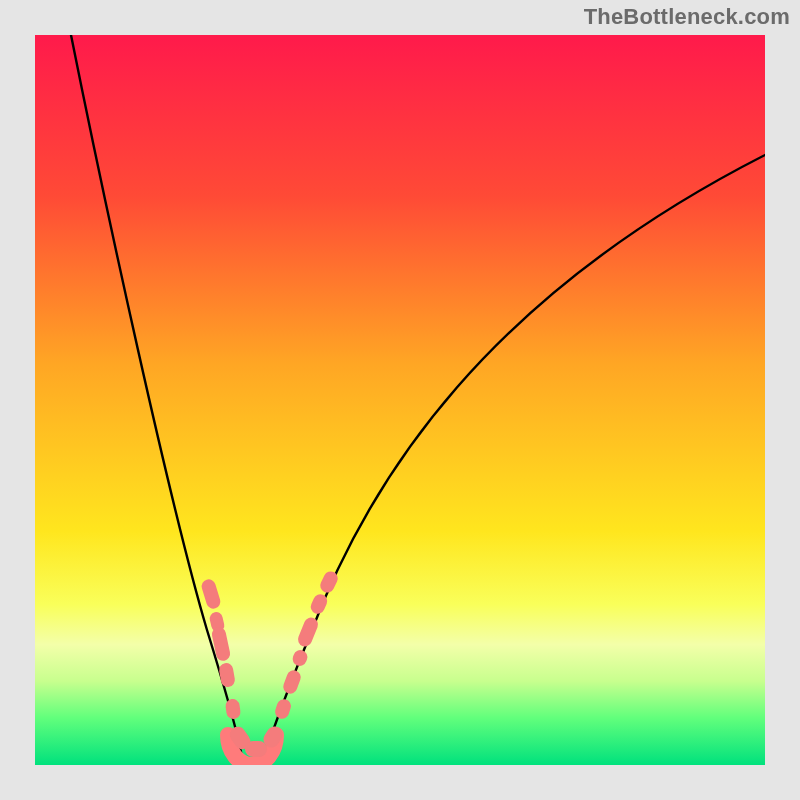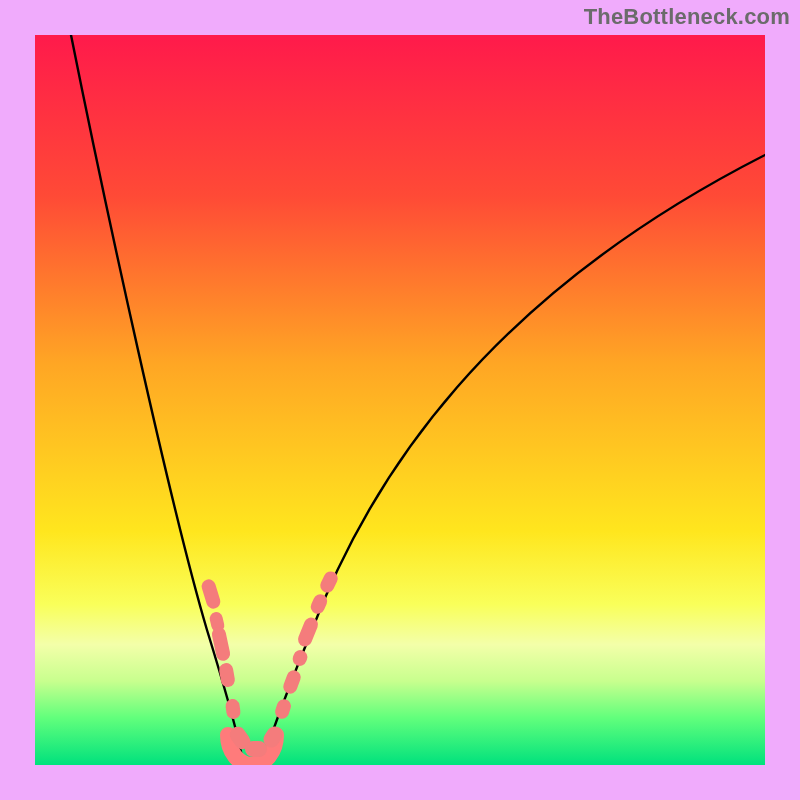--- a/index.html
+++ b/index.html
@@ -8,21 +8,21 @@
     width: 800px;
     height: 800px;
     background: #000;
     overflow: hidden;
     font-family: Arial, Helvetica, sans-serif;
   }
   .stage {
     position: relative;
     width: 800px;
     height: 800px;
-    background: #f0abfc;
+    background: #e5e5e5;
   }
   .watermark {
     position: absolute;
     top: 4px;
     right: 10px;
     color: #6b6b6b;
     font-size: 22px;
     font-weight: 600;
     letter-spacing: 0.2px;
     user-select: none;

